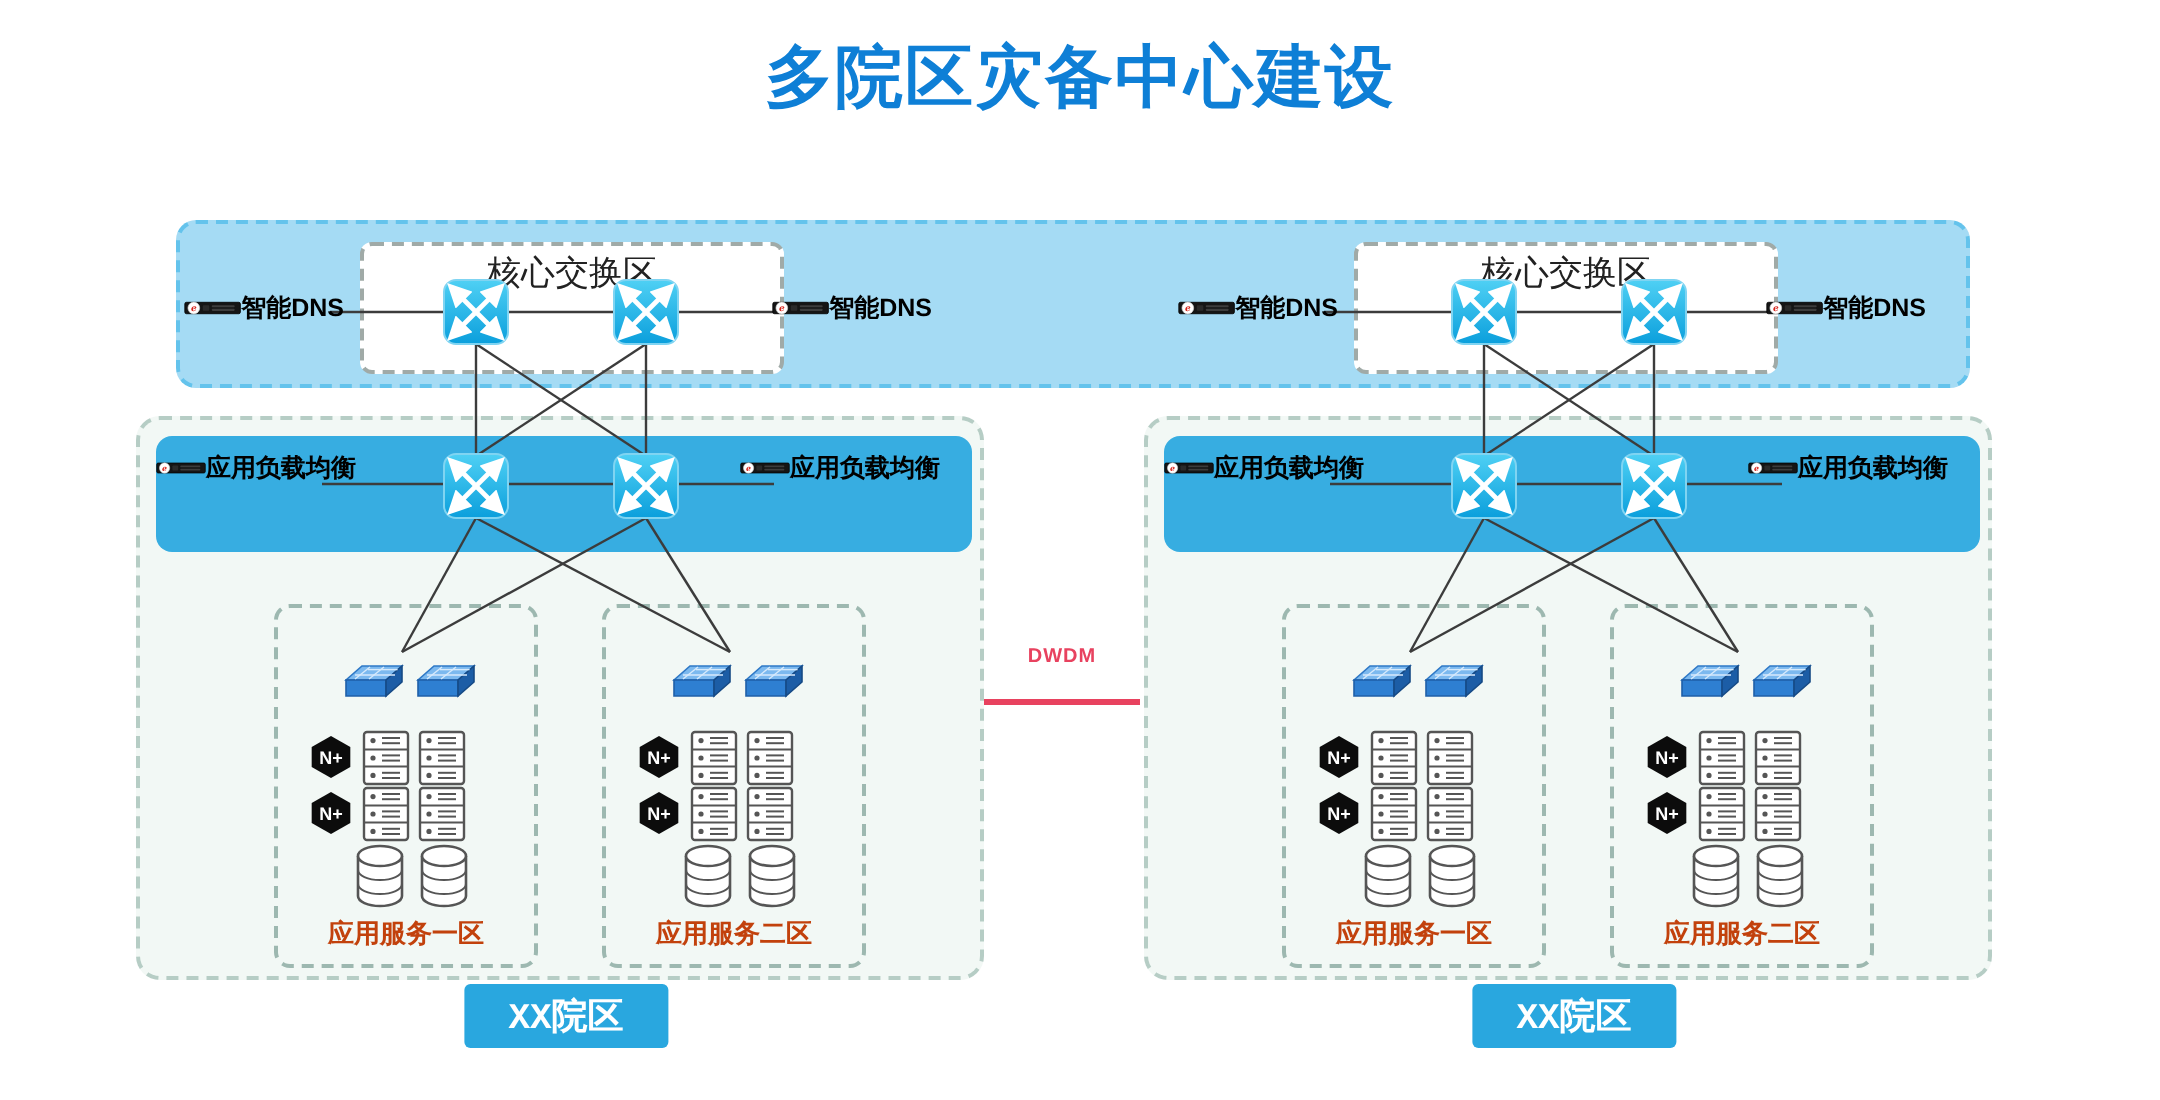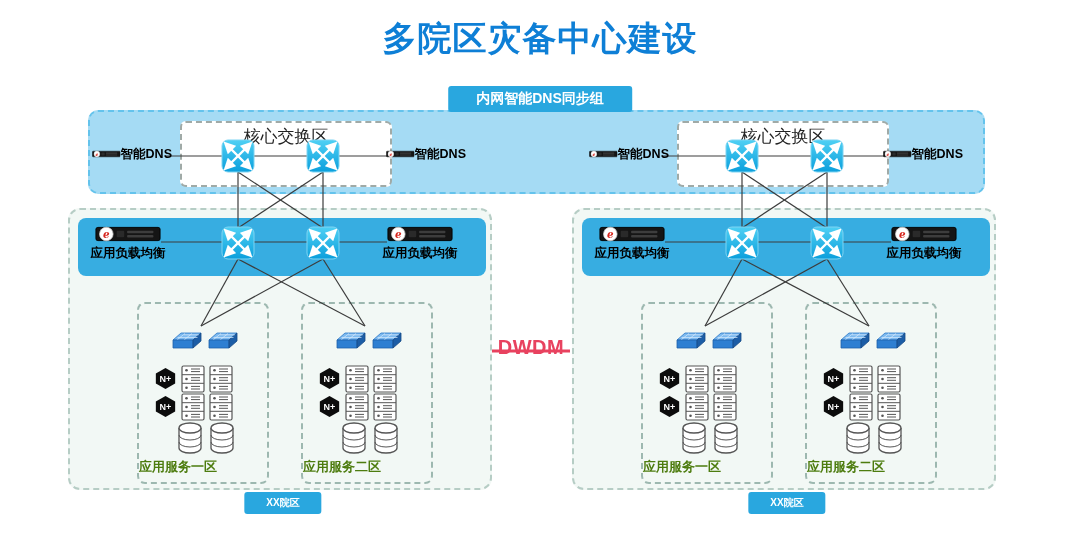--- a/index.html
+++ b/index.html
@@ -4,47 +4,47 @@
 <style>
   * { margin:0; padding:0; box-sizing:border-box; }
   body { background:#fff; }
   .canvas { position:relative; width:1080px; height:550px; background:#fff;
             font-family:"Liberation Sans","DejaVu Sans",sans-serif; overflow:hidden; }
   .abs { position:absolute; }
   .title { left:0; right:0; top:16px; text-align:center; font-size:34px;
            font-weight:bold; color:#0e7fd6; letter-spacing:1px; }
   .chip { background:#29a7df; color:#fff; font-weight:bold; border-radius:3px; white-space:nowrap; }
   .sync-chip { left:50%; top:86px; transform:translateX(-50%); font-size:14px; padding:4px 28px; }
-  .campus-chip { top:492px; transform:translateX(-50%); font-size:10px; padding:4px 22px; }
+  .campus-chip { top:492px; transform:translateX(-50%); font-size:18px; padding:4px 22px;font-family:Liberation Mono, monospace; }
   .top-band { left:88px; top:110px; width:897px; height:84px; background:#a5dbf4;
               border:2px dashed #64c3ec; border-radius:10px; }
   .core-box { top:121px; width:212px; height:66px; background:#fff;
               border:2px dashed #a0aaa7; border-radius:6px; }
   .core-label { position:absolute; top:2px; left:0; right:0; text-align:center;
                 font-size:17px; color:#222; }
   .campus { top:208px; width:424px; height:282px; background:#f2f8f5;
             border:2px dashed #b6cdc5; border-radius:12px; }
   .lb-band { top:8px; left:8px; width:408px; height:58px; background:#37ade1; border-radius:8px; }
   .zone { top:92px; width:132px; height:182px; border:2px dashed #9db8b0; border-radius:8px; }
-  .zone-label { position:absolute; bottom:6px; left:0; right:0; 
-                font-size:13px; font-weight:bold; color:#4d7c0f; }
+  .zone-label { position:absolute; bottom:6px; left:0; right:0; text-align:center;
+                font-size:13px; font-weight:bold; color:#c2410c; }
   .appliance { width:80px; display:flex; flex-direction:row; align-items:center; }
   .appliance svg, .lb-appliance svg { width:66px; height:20px; }
-  .lb-appliance { width:100px; display:flex; flex-direction:column; align-items:center; }
+  .lb-appliance { width:100px; display:flex; flex-direction:row; align-items:center; }
   .appl-label { font-size:12.5px; font-weight:bold; color:#000; margin-top:1px; white-space:nowrap; }
   .sw  { width:34px; height:34px; }
   .msw { width:30px; height:20px; }
   .srv { width:24px; height:28px; }
   .dbi { width:26px; height:32px; }
   .nplus { width:21px; height:21px; background:#0c0c0c; color:#fff; font-size:9px; font-weight:bold;
            clip-path:polygon(50% 0,96% 26%,96% 74%,50% 100%,4% 74%,4% 26%);
            display:flex; align-items:center; justify-content:center; }
   .lines { left:0; top:0; width:1080px; height:550px; pointer-events:none; }
   .dwdm-text { top:323px; left:531px; transform:translateX(-50%); color:#e8425f;
-               font-weight:bold; font-size:20px; letter-spacing:.5px;margin-top:13px; }
+               font-weight:bold; font-size:10px; letter-spacing:.5px; }
   .hidden-defs { position:absolute; width:0; height:0; }
 </style>
 </head>
 <body>
 
 <svg class="hidden-defs" aria-hidden="true">
   <defs>
     <linearGradient id="swg" x1="0" y1="0" x2="0" y2="1">
       <stop offset="0" stop-color="#4fd0f4"></stop>
         <stop offset="1" stop-color="#0b9fdc"></stop>
@@ -359,18 +359,17 @@
       </svg>
     <div class="appl-label">应用负载均衡</div>
   </div>
   <div class="abs lb-appliance" style="left:874px;top:224px">
     <svg viewBox="0 0 70 20">
         <use href="#sym-appliance"></use>
       </svg>
     <div class="appl-label">应用负载均衡</div>
   </div>
 
-  <div class="abs chip sync-chip">内网智能DNS同步组</div>
   <div class="abs chip campus-chip" style="left:283px">XX院区</div>
   <div class="abs chip campus-chip" style="left:787px">XX院区</div>
   <div class="abs dwdm-text">DWDM</div>
 
 </div>
 
 </body></html>

